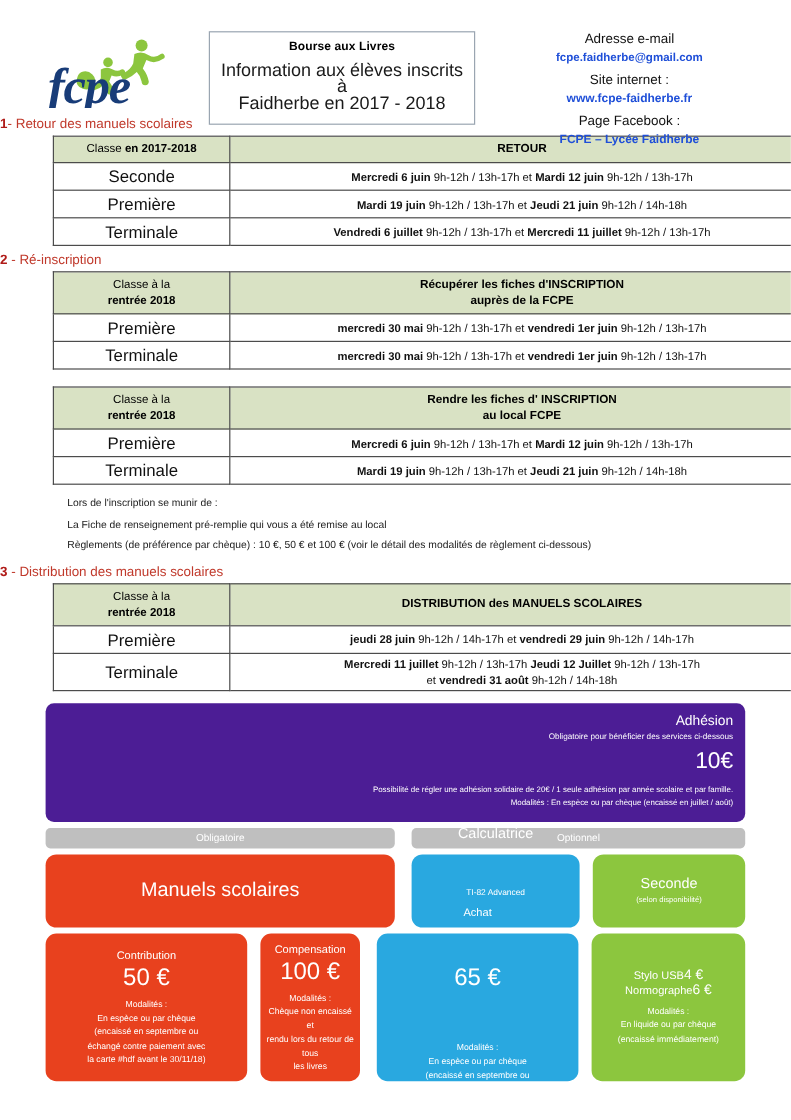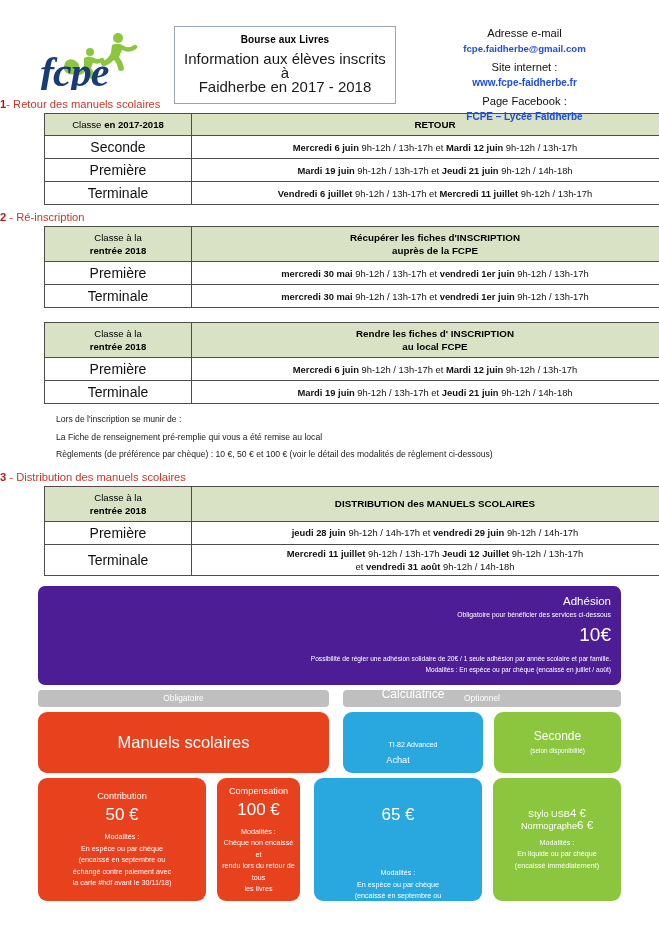--- a/index.html
+++ b/index.html
@@ -196,21 +196,21 @@
   .card-calc { width: 140px; height: 61px; padding: 4px; }
   .card-bout { flex: 1; height: 61px; padding: 4px; }
   .card-title-md { font-size: 12px; line-height: 17px; }
   .card-sub-sm { font-size: 7px; line-height: 12px; }
   .card-sub-xs { font-size: 6.4px; line-height: 11px; }
 
   .card-detail { height: 123px; padding: 6px 5px; }
   .cd-left { width: 168px; }
   .cd-flex { flex: 1; }
   .cd-name { font-size: 9.2px; line-height: 15px; }
-  .cd-price { font-size: 17px; line-height: 22px; }
+  .cd-price { font-size: 20px; line-height: 22px; }
   .cd-mod { font-size: 7.2px; line-height: 11.5px; padding-top: 5px; }
 
   .price-line {
     display: flex;
     justify-content: center;
     width: 118px;
     align-items: baseline;
     margin: 0 auto;
   }
   .pl-name { font-size: 9.2px; }

